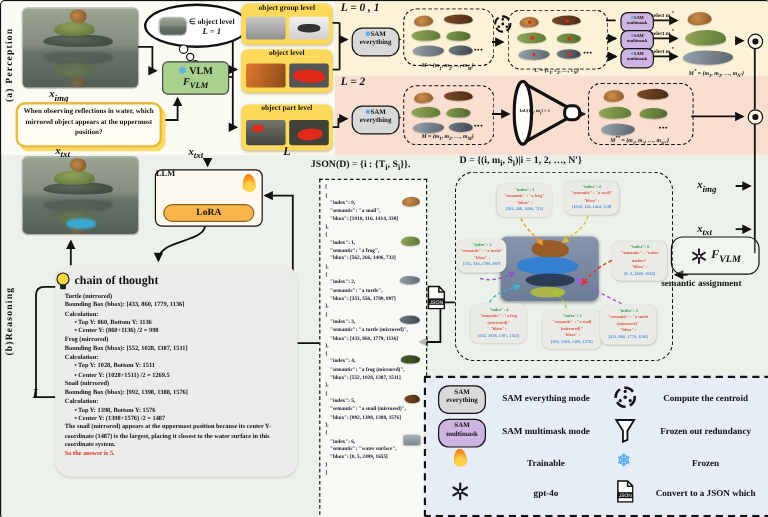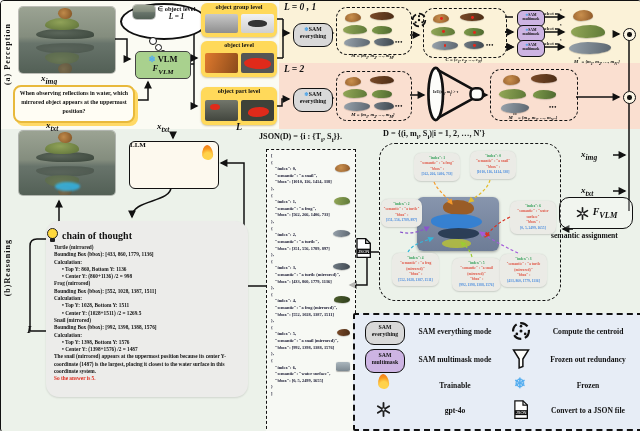--- a/index.html
+++ b/index.html
@@ -16,21 +16,21 @@
   .dash{border:1.5px dashed #111;border-radius:11px;}
   .pill{border:1.4px solid #111;border-radius:9px;background:#d9d9d9;text-align:center;font-weight:bold;line-height:1.15;}
   .pill .fl{color:#4aa3e8;font-size:.9em;}
   .purple{background:#cdb4e3;}
   .lvlbox{background:#ffd95a;border-radius:6px;box-shadow:0 1px 2px rgba(120,90,0,.35);}
   .lvlbox .hd{font-weight:bold;font-size:6.2px;text-align:center;line-height:1.3;}
   .mini{position:absolute;border-radius:2px;overflow:hidden;}
   .vlm{background:#a9d18e;border:1.4px solid #444;border-radius:5px;text-align:center;}
   .qbox{background:#fffdf4;border:2px solid #e8b93c;border-radius:8px;box-shadow:3px 3px 0 #ffd966;
         font-size:5.9px;font-weight:bold;text-align:center;line-height:1.55;padding:2px 3px;}
-  .bubble{background:#fff;border:2px solid #111;border-radius:50%;display:flex;align-items:flex-start;justify-content:center;gap:3px;}
+  .bubble{background:#fff;border:2px solid #111;border-radius:50%;display:flex;align-items:center;justify-content:center;gap:3px;}
   .bcirc{position:absolute;background:#fff;border:1.4px solid #111;border-radius:50%;}
   .setlbl{font-size:4.8px;font-weight:bold;text-align:center;font-style:italic;}
   .heading{font-size:9.5px;font-weight:bold;font-style:italic;}
   .odot{position:absolute;width:11px;height:11px;border:1.8px solid #111;border-radius:50%;background:#fdf7e6;}
   .odot::after{content:"";position:absolute;left:3.2px;top:3.2px;width:4.6px;height:4.6px;background:#111;border-radius:50%;}
   .mathlbl{font-style:italic;font-size:9px;font-weight:bold;}
   .dots{font-size:6px;font-weight:bold;letter-spacing:.5px;}
   
   .photo{border-radius:4px;overflow:hidden;background:linear-gradient(#9ba393 0%,#848d7e 45%,#68746b 55%,#536056 100%);box-shadow:0 0 0 1px rgba(0,0,0,.25);}
   .pgrp{position:absolute;left:0;width:100%;height:52%;}
@@ -308,20 +308,21 @@
       <span class="pa sc-snail"></span>
     </div>
     <span class="pa glow"></span>
   </div>
   <div class="abs it b" style="left:26px;top:322px;font-size:11px;">I</div>
 
   <div class="abs mathlbl ctr" style="left:156px;top:120px;width:32px;">x<sub>txt</sub></div>
   <div class="abs fllm" style="left:128px;top:140px;width:88px;height:46px;">
     <span class="flame" style="position:absolute;right:4px;top:3px;"></span>
     <div class="ctr b" style="font-size:7px;line-height:1.1;">LLM</div>
+    <div class="lora" style="left:6px;top:28px;width:74px;height:13px;">LoRA</div>
   </div>
 
   <div class="abs jsonbox" style="left:265px;top:148px;width:80px;height:277px;">
     <div>[</div>
     <div class="jentry">
       <span class="an b-snail jicon" style="width:15px;height:8px;"></span>
       <div>{</div>
       <div style="padding-left:4px;">"index": 0,</div>
       <div style="padding-left:4px;">"semantic": "a snail",</div>
       <div style="padding-left:4px;">"bbox": [1010, 116, 1414, 338]</div>
@@ -520,21 +521,21 @@
         <circle cx="12" cy="12" r="2.4" fill="#e7edf6" stroke="#1c1c1c" stroke-width="1.6"></circle>
       </g>
     </svg>
     <div class="lg-lbl" style="left:52px;top:91px;width:96px;">gpt-4o</div>
     <svg style="position:absolute;left:158px;top:85px;" width="15" height="19" viewBox="0 0 24 30">
       <path d="M3 1 h13 l7 7 v21 h-20 z" fill="#fff" stroke="#111" stroke-width="2"></path>
       <path d="M16 1 v7 h7" fill="none" stroke="#111" stroke-width="2"></path>
       <rect x="3" y="16" width="20" height="8" fill="#111"></rect>
       <text x="13" y="22.5" text-anchor="middle" font-size="6.5" fill="#fff" font-family="Liberation Sans, sans-serif">JSON</text>
     </svg>
-    <div class="lg-lbl" style="left:184px;top:91px;width:98px;">Convert to a JSON file</div>
+    <div class="lg-lbl" style="left:184px;top:91px;width:98px;">Convert to a JSON which</div>
   </div>
 
   <svg class="wires" width="640" height="431" viewBox="0 0 640 431">
     <defs>
       <marker id="mOr" viewBox="0 0 8 8" refX="6.2" refY="4" markerWidth="5.5" markerHeight="5.5" orient="auto">
           <path d="M0.5,0.5 L7.5,4 L0.5,7.5 Z" fill="#f59a2a"></path>
         </marker>
       <marker id="mGo" viewBox="0 0 8 8" refX="6.2" refY="4" markerWidth="5.5" markerHeight="5.5" orient="auto">
           <path d="M0.5,0.5 L7.5,4 L0.5,7.5 Z" fill="#e3bd2d"></path>
         </marker>

